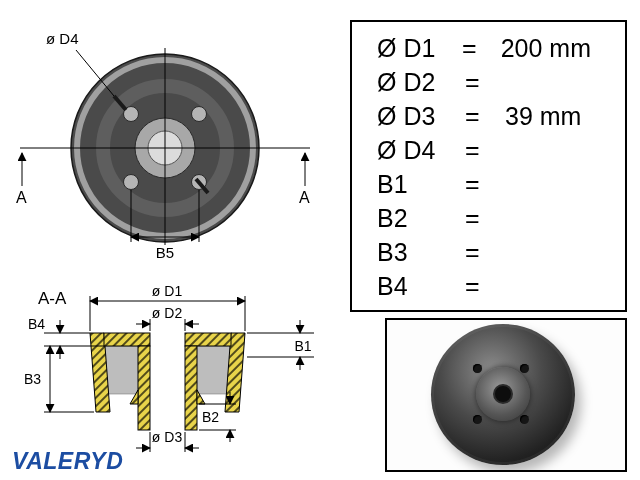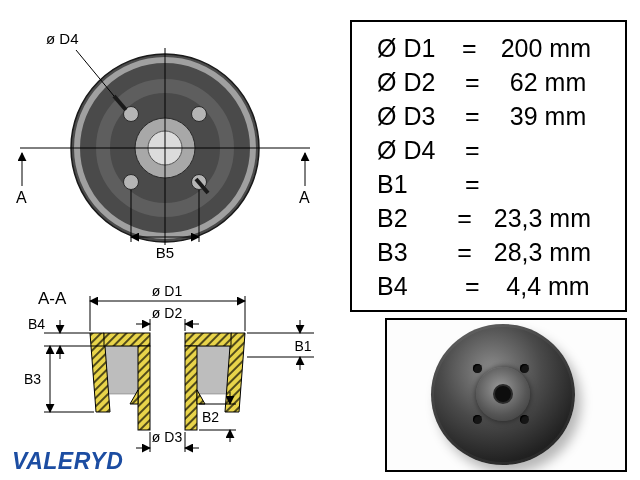--- a/index.html
+++ b/index.html
@@ -9,21 +9,21 @@
   }
   
   .dim-table{
     position:absolute;left:350px;top:20px;width:277px;height:292px;
     border:2px solid #000;box-sizing:border-box;background:#fff;
     padding:9px 34px 0 25px;
   }
   .dim-row{display:flex;height:34px;align-items:center;font-size:25px;line-height:1}
   .dim-label{width:88px;white-space:nowrap}
   .dim-eq{width:40px}
-  .dim-value{flex:1;text-align:center;white-space:nowrap}
+  .dim-value{flex:1;text-align:left;white-space:nowrap}
 
   
   svg text{font-family:"Liberation Sans",sans-serif;fill:#000}
   .lbl{font-size:14px}
   .lbl15{font-size:15px}
   .lbl16{font-size:16px}
   .ttl{font-size:17px}
   .ext,.dim{stroke:#000;stroke-width:1;fill:none}
   .thick{stroke:#1a1a1a;stroke-width:4;fill:none}
   .outline{stroke:#000;stroke-width:1}
@@ -191,49 +191,45 @@
 
 <div class="dim-table">
   <div class="dim-row">
     <span class="dim-label">Ø D1</span>
     <span class="dim-eq">=</span>
     <span class="dim-value">200 mm</span>
   </div>
   <div class="dim-row">
     <span class="dim-label">Ø D2</span>
     <span class="dim-eq">=</span>
-    <span class="dim-value">62 mm</span>
   </div>
   <div class="dim-row">
     <span class="dim-label">Ø D3</span>
     <span class="dim-eq">=</span>
     <span class="dim-value">39 mm</span>
   </div>
   <div class="dim-row">
     <span class="dim-label">Ø D4</span>
     <span class="dim-eq">=</span>
   </div>
   <div class="dim-row">
     <span class="dim-label">B1</span>
     <span class="dim-eq">=</span>
   </div>
   <div class="dim-row">
     <span class="dim-label">B2</span>
     <span class="dim-eq">=</span>
-    <span class="dim-value">23,3 mm</span>
   </div>
   <div class="dim-row">
     <span class="dim-label">B3</span>
     <span class="dim-eq">=</span>
-    <span class="dim-value">28,3 mm</span>
   </div>
   <div class="dim-row">
     <span class="dim-label">B4</span>
     <span class="dim-eq">=</span>
-    <span class="dim-value">4,4 mm</span>
   </div>
 </div>
 
 <div class="photo-panel">
   <div class="photo-drum">
     <div class="photo-dot" style="left:42px;top:40px"></div>
     <div class="photo-dot" style="left:89px;top:40px"></div>
     <div class="photo-dot" style="left:42px;top:91px"></div>
     <div class="photo-dot" style="left:89px;top:91px"></div>
     <div class="photo-hub">

